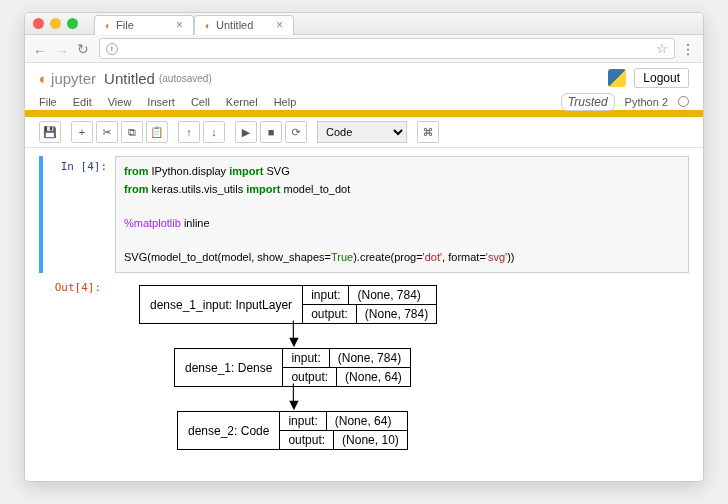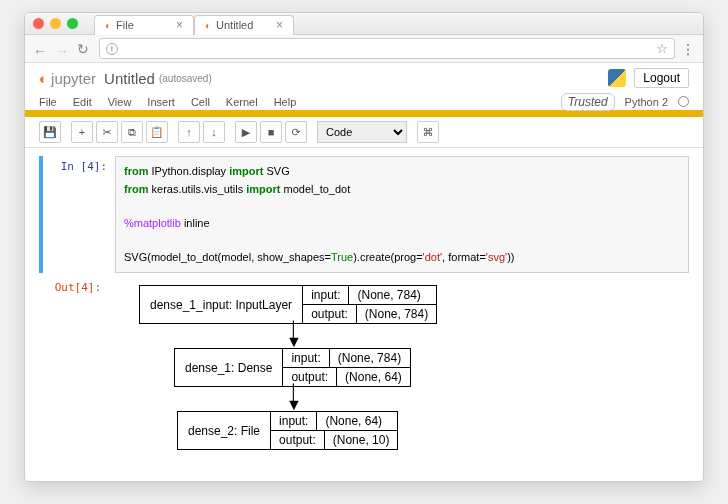--- a/index.html
+++ b/index.html
@@ -183,21 +183,21 @@
                     <div class="io-shape">(None, 784)</div>
                   </div>
                 <div class="layer-row">
                     <div class="io-label">output:</div>
                     <div class="io-shape">(None, 64)</div>
                   </div>
               </div>
             </div>
             <div class="arrow-down" style="width:310px">│<br>▼</div>
             <div class="layer-box" style="margin-left:38px">
-              <div class="layer-name">dense_2: File</div>
+              <div class="layer-name">dense_2: Code</div>
               <div class="layer-io">
                 <div class="layer-row">
                     <div class="io-label">input:</div>
                     <div class="io-shape">(None, 64)</div>
                   </div>
                 <div class="layer-row">
                     <div class="io-label">output:</div>
                     <div class="io-shape">(None, 10)</div>
                   </div>
               </div>

